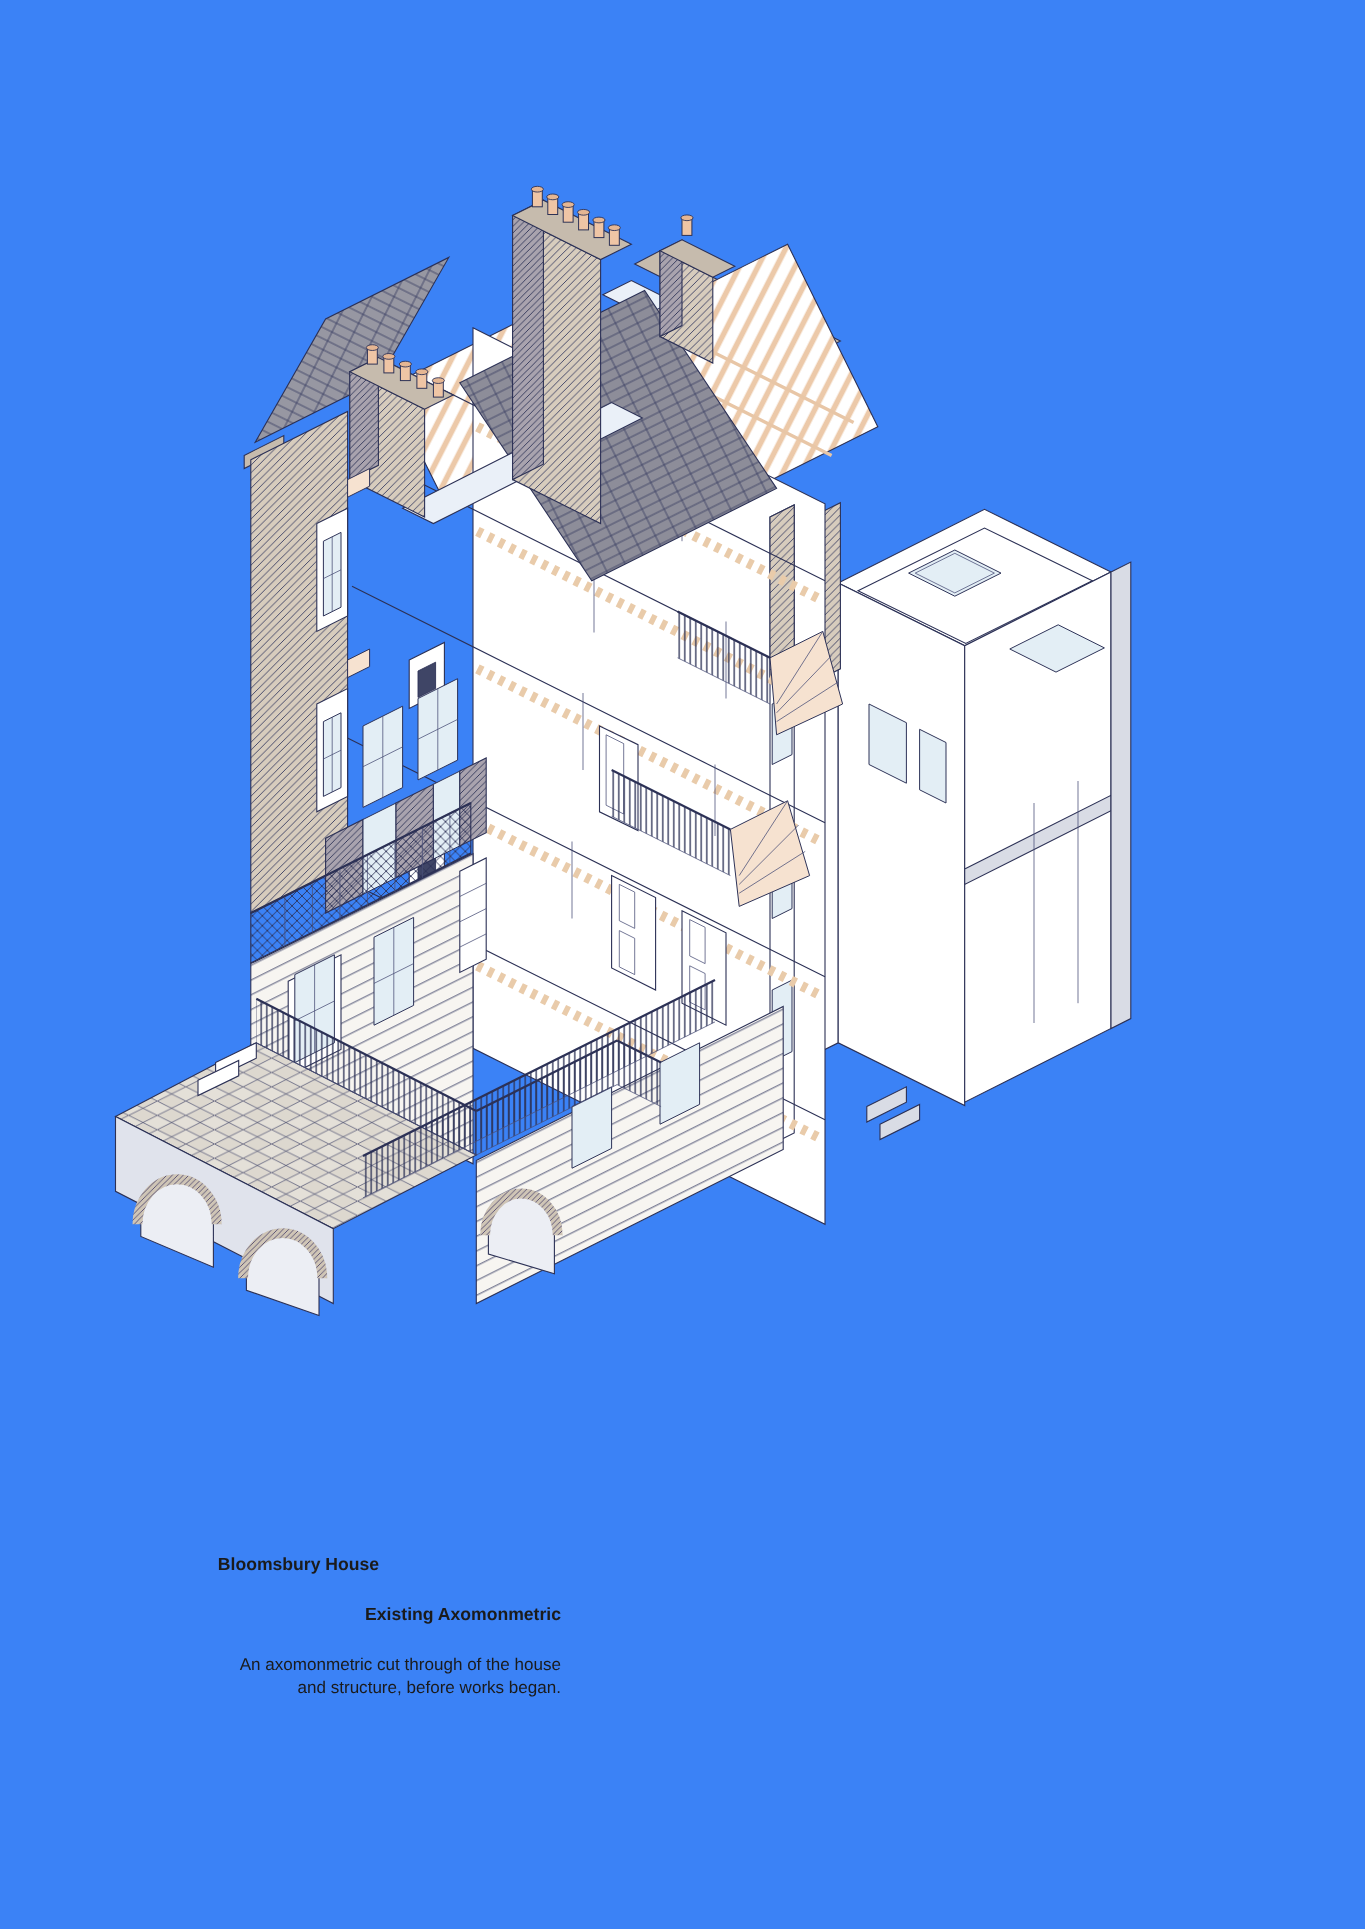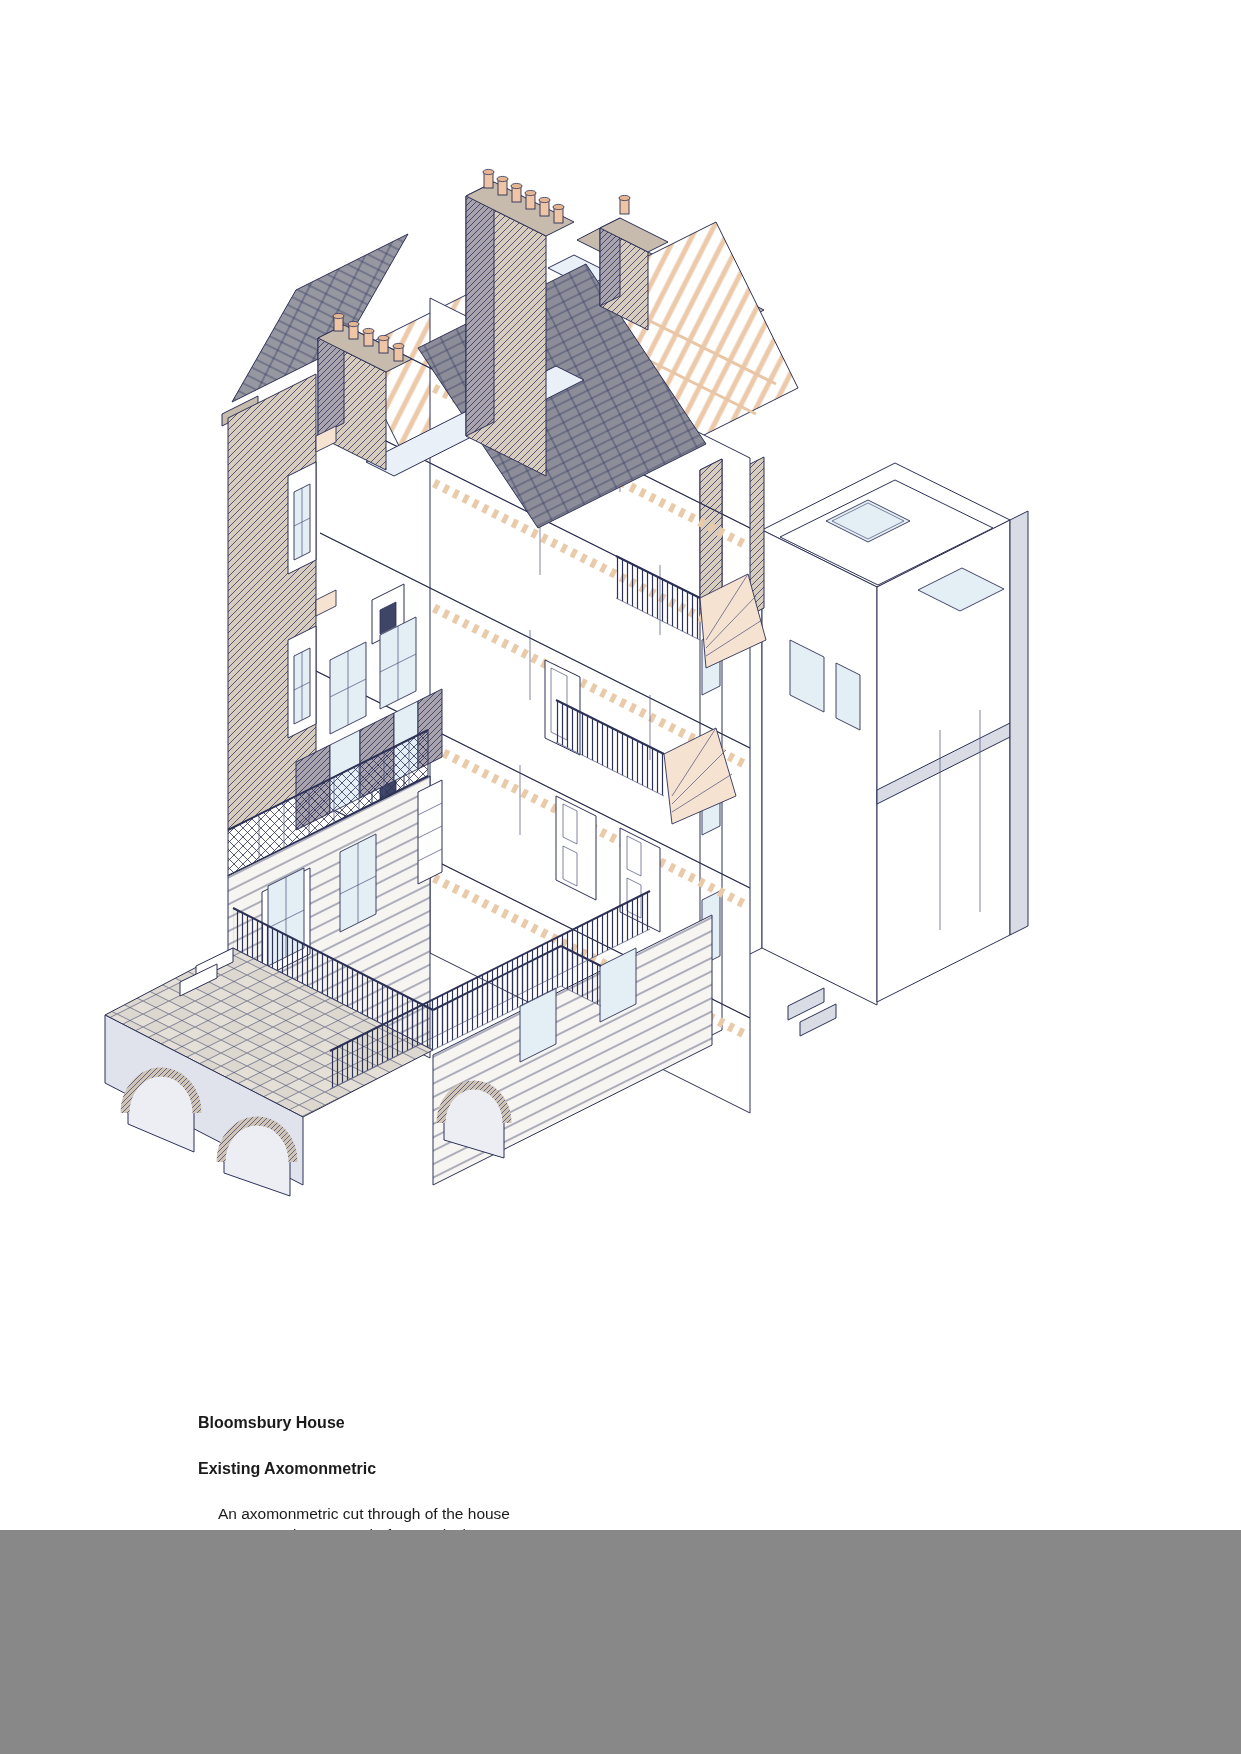--- a/index.html
+++ b/index.html
@@ -1,21 +1,21 @@
 <!DOCTYPE html>
 <html><head>
 <meta charset="utf-8">
 <style>
   html,body{margin:0;padding:0;background:#888;}
-  .page{position:relative;width:1241px;height:1530px;background:#ffffff;margin:0 auto;overflow:hidden;
+  .page{position:relative;width:1241px;height:1754px;background:#3b82f6;margin:0 auto;overflow:hidden;
         font-family:"Liberation Sans", sans-serif;}
   .drawing-wrap{position:absolute;left:0;top:0;width:1241px;height:1754px;}
   .caption{position:absolute;left:198px;top:1412px;width:312px;color:#1b1b1b;}
   .caption h1{font-size:16px;line-height:21px;margin:0;font-weight:bold;}
-  .caption h2{font-size:16px;line-height:21px;margin:25px 0 0 0;font-weight:bold;}
+  .caption h2{font-size:16px;line-height:21px;margin:25px 0 0 0;font-weight:bold;text-align:right;}
   .caption p{font-size:15.5px;line-height:21px;margin:24px 0 0 0;text-align:right;}
   
   .ln{fill:none;stroke:#2c3156;stroke-width:1;}
   .thin{fill:none;stroke:#4a5078;stroke-width:.7;}
   .w{fill:#ffffff;stroke:#2c3156;stroke-width:1;}
   .glass{fill:#e3eef5;stroke:#2c3156;stroke-width:.9;}
   .timber{fill:#f6e2d0;stroke:#2c3156;stroke-width:.9;}
   .coping{fill:#c6bbad;stroke:#2c3156;stroke-width:1;}
   .pot{fill:#efc5a5;stroke:#2c3156;stroke-width:.9;}
   .potcap{fill:#e5b693;stroke:#2c3156;stroke-width:.8;}

